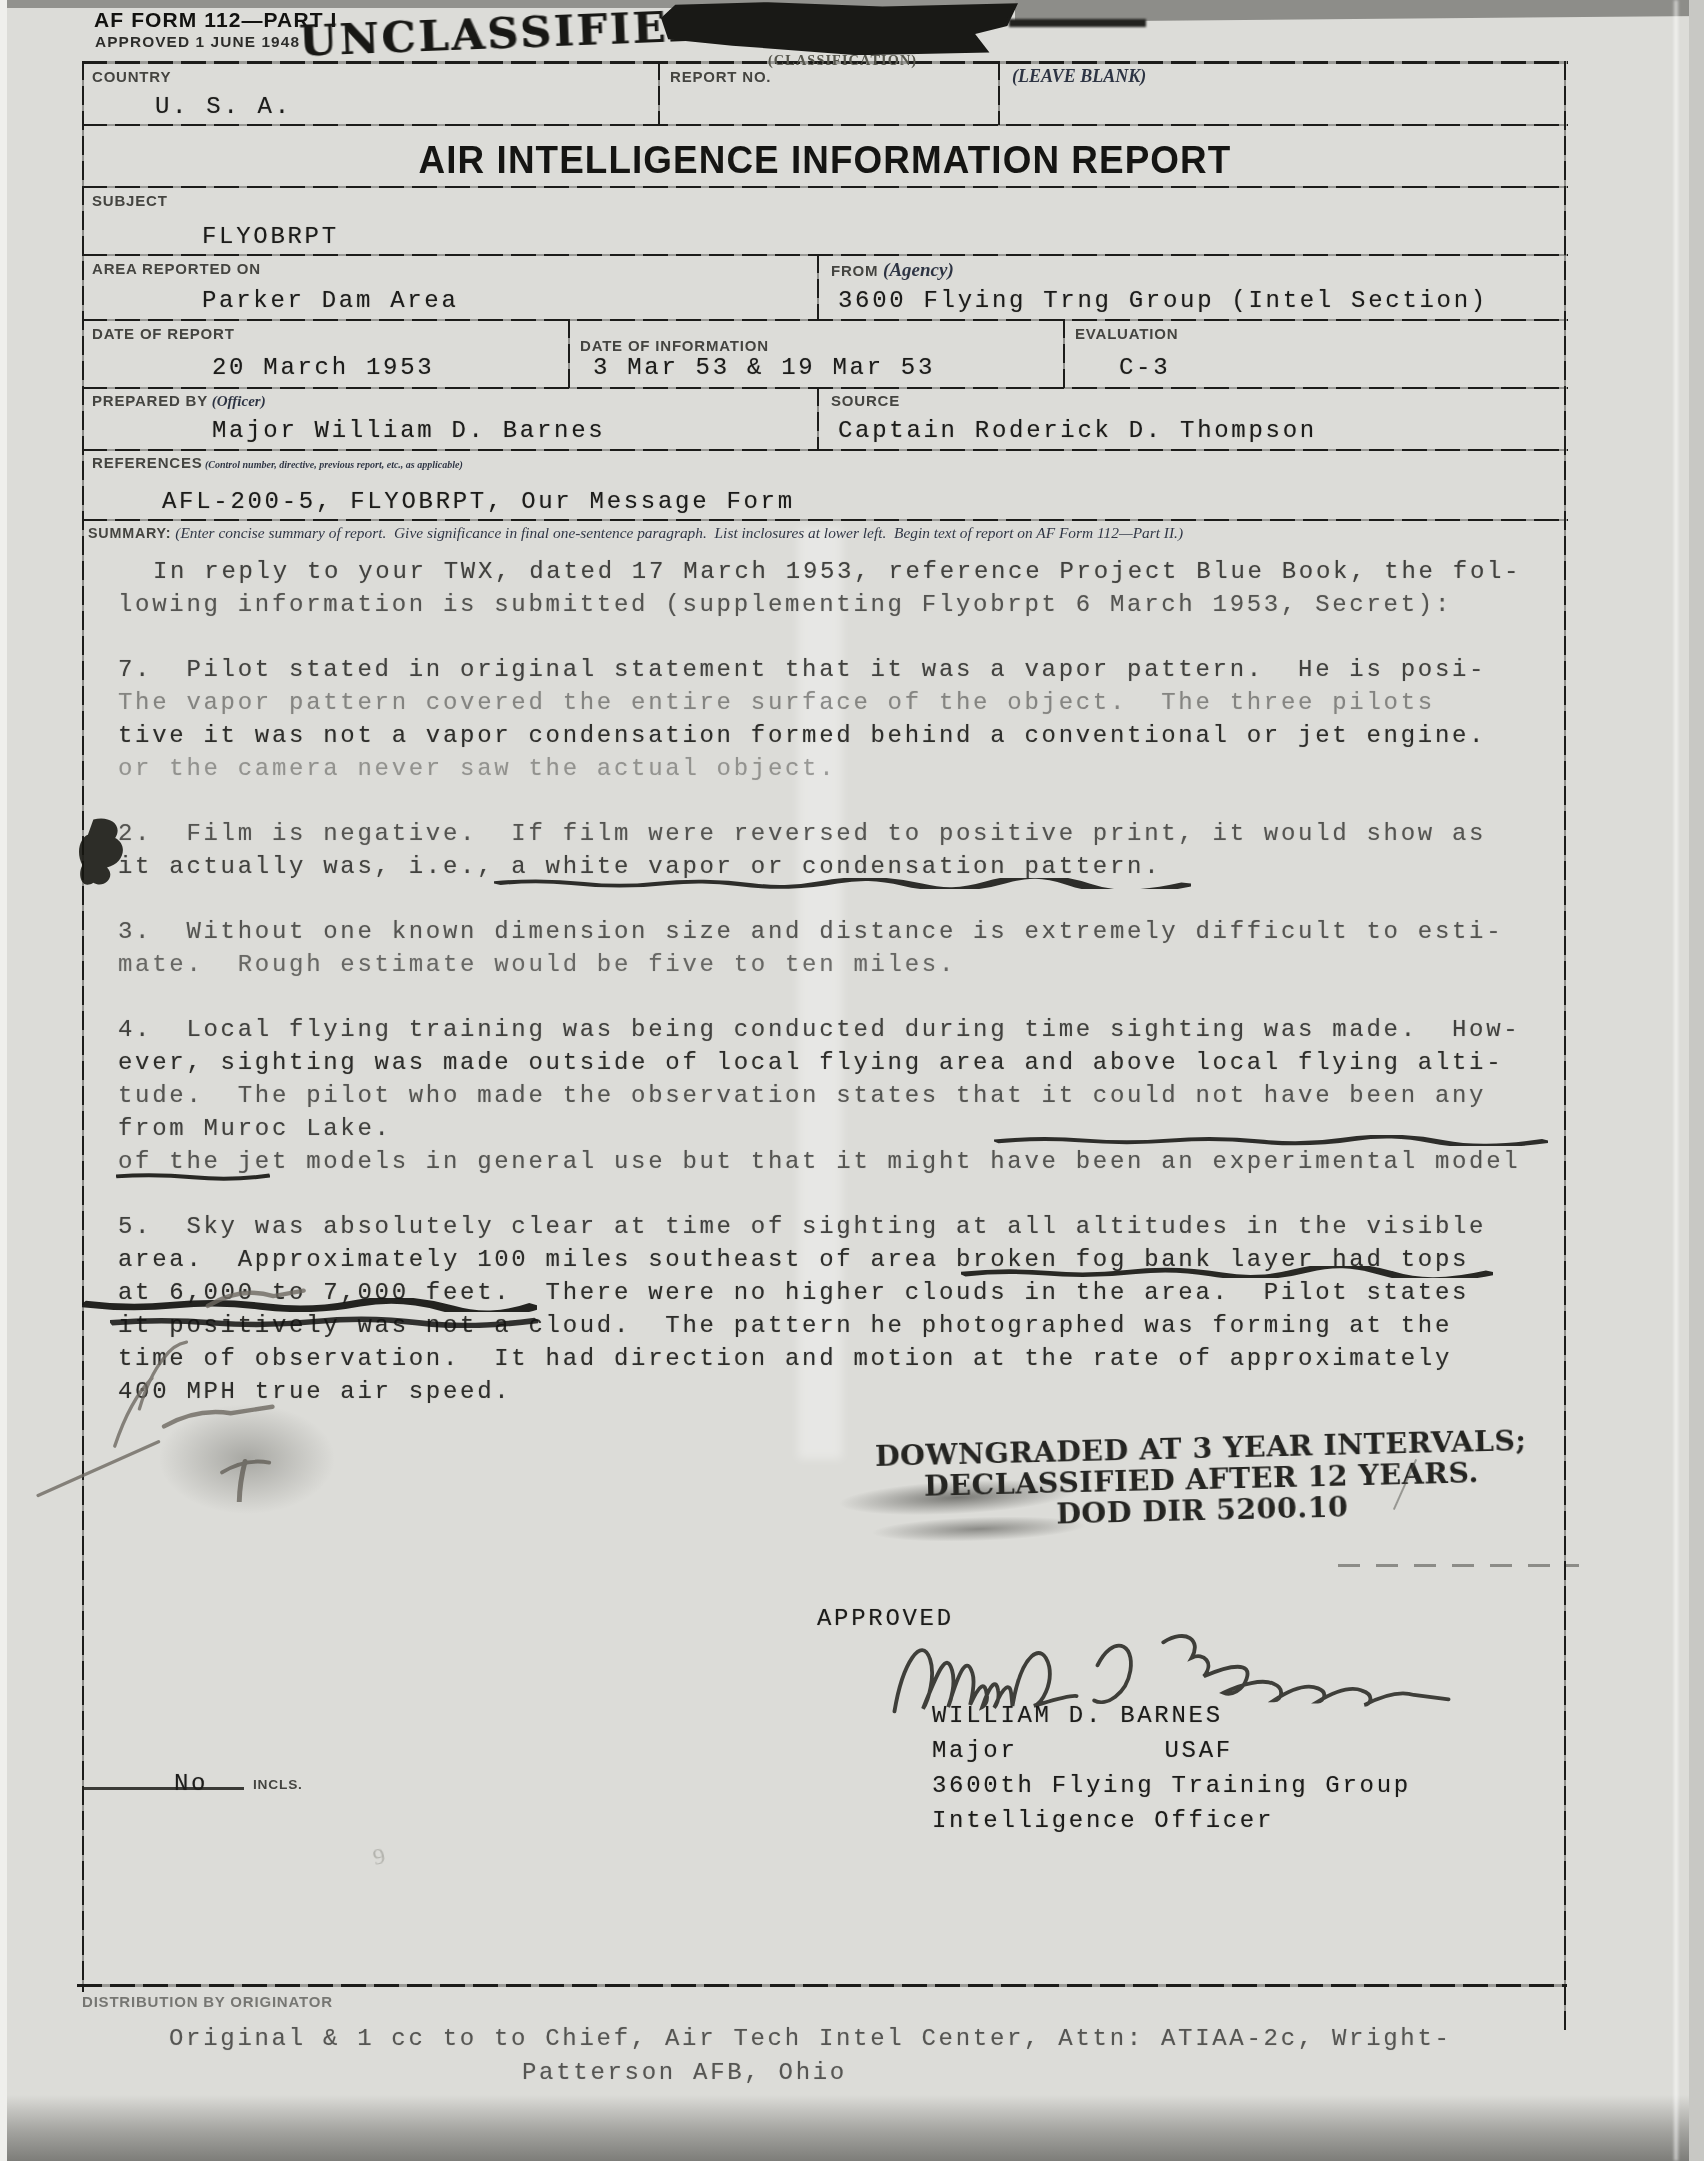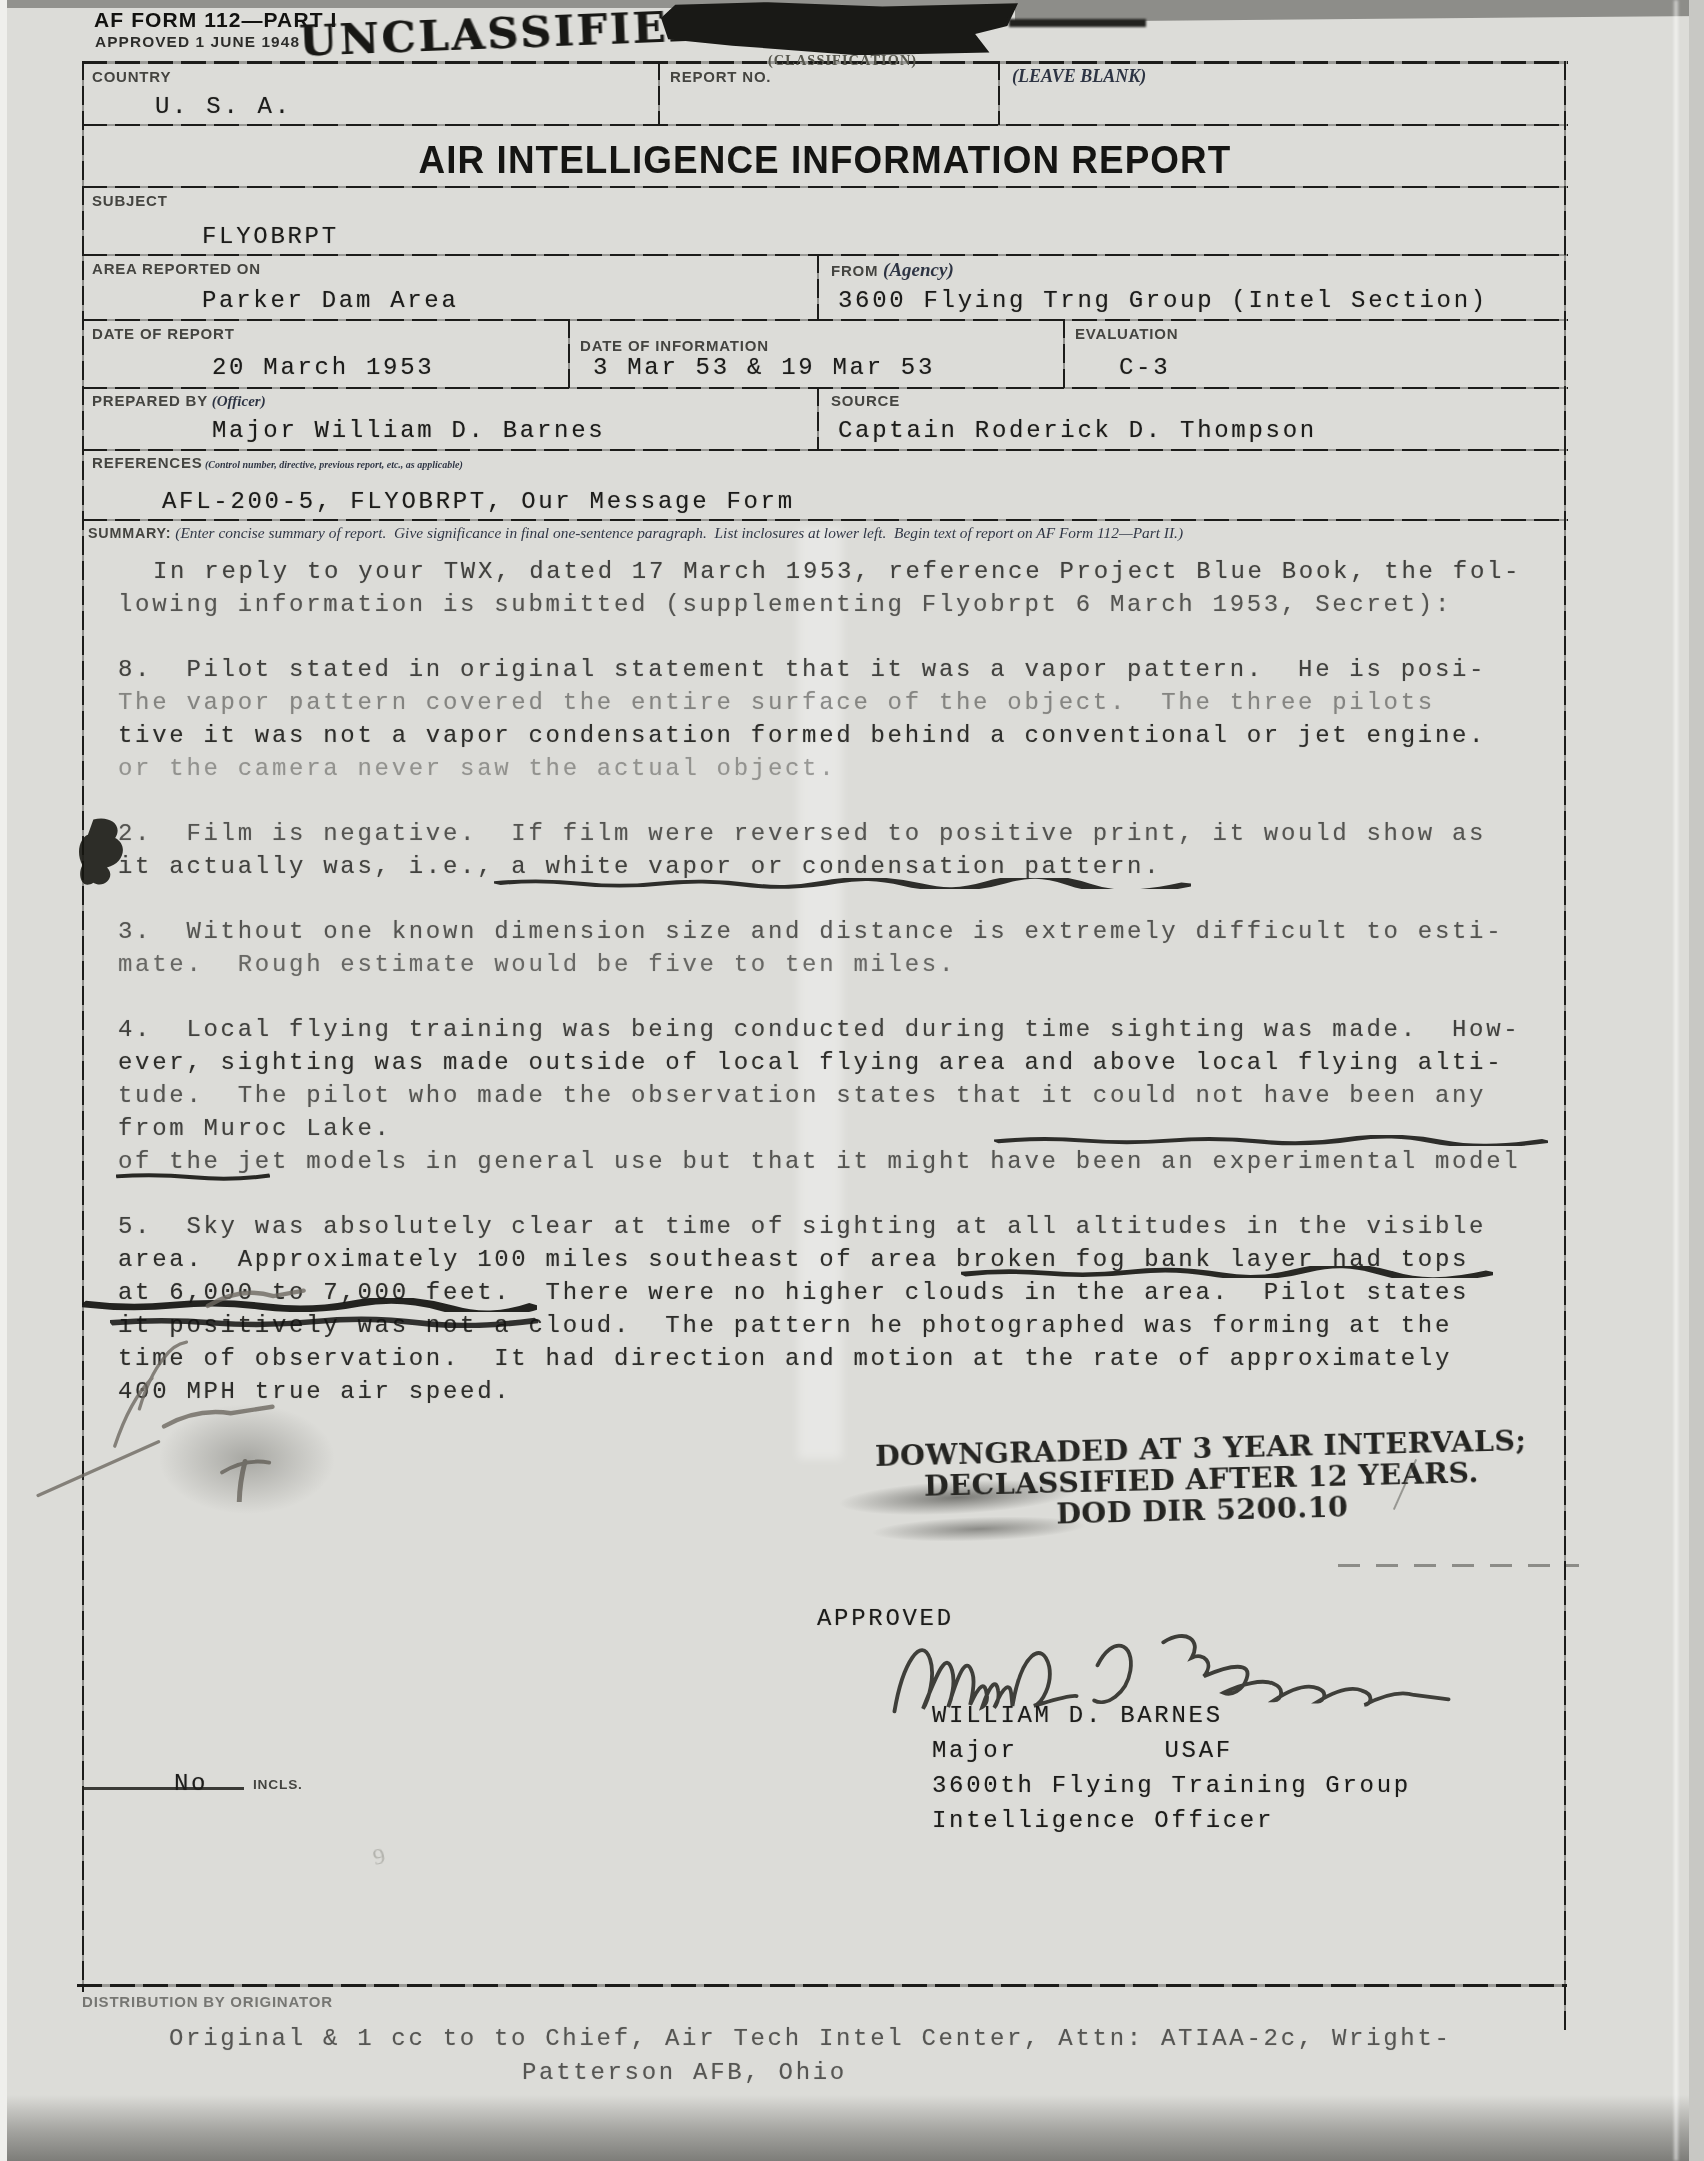--- a/index.html
+++ b/index.html
@@ -122,21 +122,21 @@
   <div class="abs" style="left:88px;top:524px;width:1481px;">
     <span class="lbl" style="font-size:14.3px;">SUMMARY:</span><span class="ital" style="font-size:15.4px;font-weight:400;"> (Enter concise summary of report.  Give significance in final one-sentence paragraph.  List inclosures at lower left.  Begin text of report on AF Form 112—Part II.)</span>
   </div>
 
   <div class="body-copy">
     <div class="para">
       <div class="bl o80" style="text-indent:35px;">In reply to your TWX, dated 17 March 1953, reference Project Blue Book, the fol-</div>
       <div class="bl o70">lowing information is submitted (supplementing Flyobrpt 6 March 1953, Secret):</div>
     </div>
     <div class="para">
-      <div class="bl o80">8.  Pilot stated in original statement that it was a vapor pattern.  He is posi-</div>
+      <div class="bl o80">7.  Pilot stated in original statement that it was a vapor pattern.  He is posi-</div>
       <div class="bl o45">The vapor pattern covered the entire surface of the object.  The three pilots</div>
       <div class="bl o90">tive it was not a vapor condensation formed behind a conventional or jet engine.</div>
       <div class="bl o38">or the camera never saw the actual object.</div>
     </div>
     <div class="para">
       <div class="bl o70">2.  Film is negative.  If film were reversed to positive print, it would show as</div>
       <div class="bl o80">it actually was, i.e., a white vapor or condensation pattern.</div>
     </div>
     <div class="para">
       <div class="bl o70">3.  Without one known dimension size and distance is extremely difficult to esti-</div>

